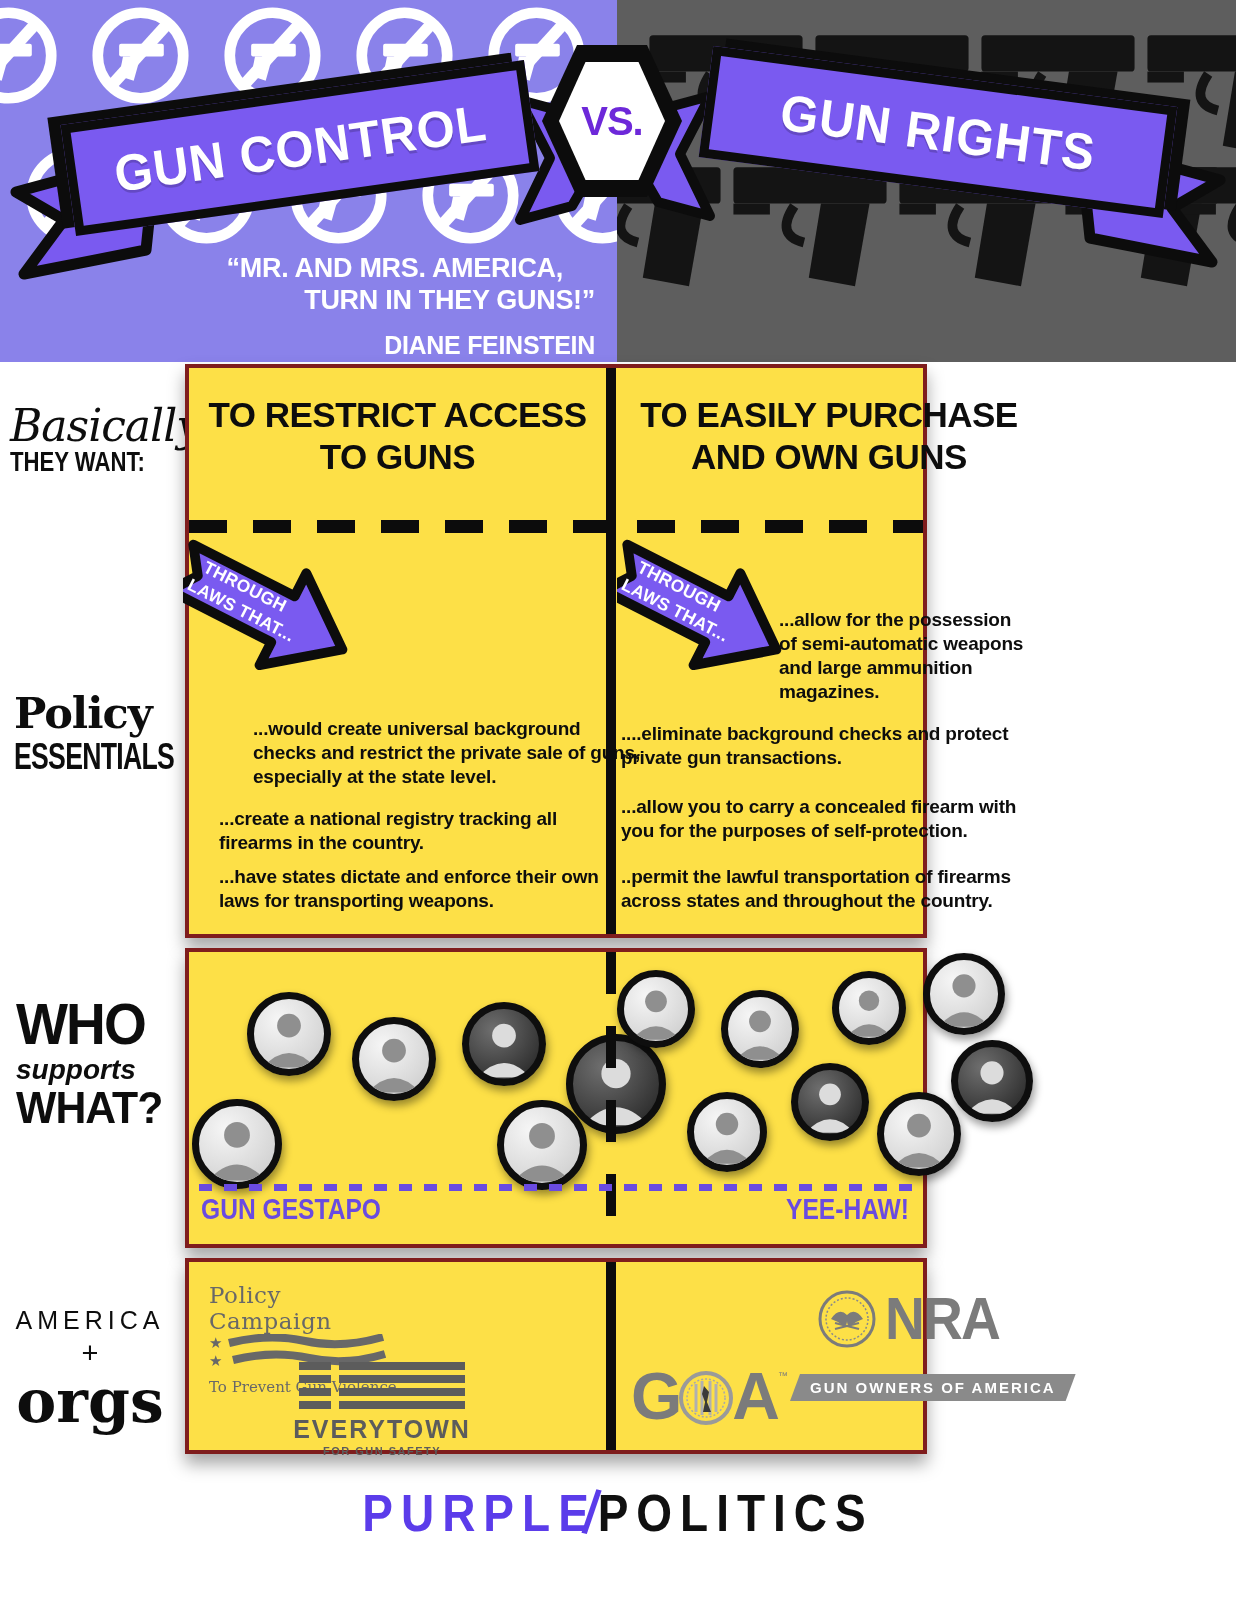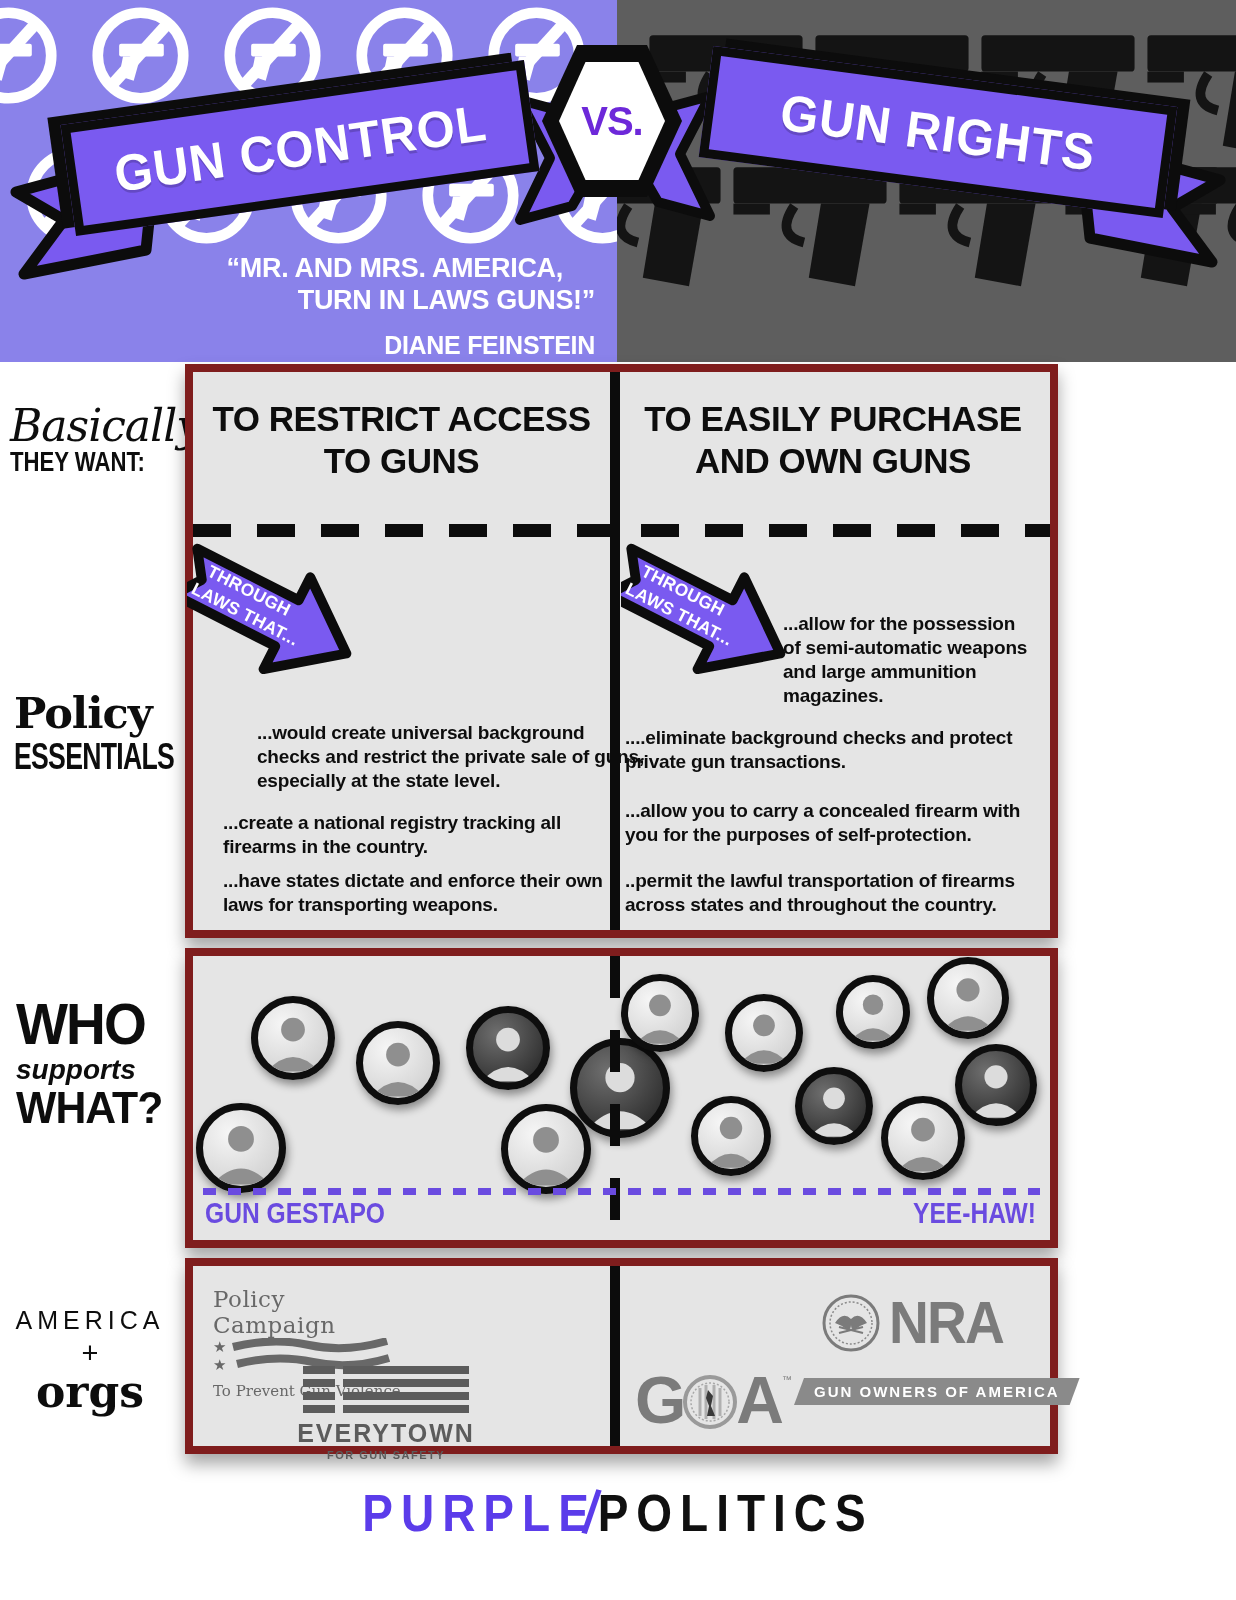--- a/index.html
+++ b/index.html
@@ -38,24 +38,24 @@
   .rail-policy{left:14px;top:688px;width:170px;}
   .policy-serif{font-family:"DejaVu Serif",serif;font-weight:800;font-size:43px;letter-spacing:-1px;}
   .policy-caps{font-size:37px;font-weight:700;transform:scaleX(.72);transform-origin:left;margin-top:-2px;letter-spacing:-1px;}
   .rail-who{left:16px;top:995px;width:170px;}
   .who-1{font-size:58px;font-weight:800;transform:scaleX(.95);transform-origin:left;letter-spacing:-2px;line-height:1;}
   .who-2{font-size:28px;font-weight:700;font-style:italic;margin-top:2px;line-height:1.05;}
   .who-3{font-size:45px;font-weight:800;transform:scaleX(.95);transform-origin:left;letter-spacing:-1px;line-height:1.05;}
   .rail-lobbies{left:0;top:1306px;width:180px;text-align:center;}
   .lob-1{font-size:25px;font-weight:500;letter-spacing:5px;}
   .lob-2{font-size:29px;font-weight:500;margin-top:2px;}
-  .lob-3{font-family:"DejaVu Serif",serif;font-size:44px;font-weight:700;margin-top:-4px;}
-
-  
-  .box{position:absolute;left:185px;width:873px;background:#e5e5e5;border:8px solid #7f1d1d;
+  .lob-3{font-family:"DejaVu Serif",serif;font-size:60px;font-weight:700;margin-top:-4px;}
+
+  
+  .box{position:absolute;left:185px;width:742px;background:#fde047;border:4px solid #7f1d1d;
        box-shadow:0 10px 16px rgba(0,0,0,.35);}
   .box1{top:364px;height:574px;}
   .box2{top:948px;height:300px;}
   .box3{top:1258px;height:196px;}
   .divider-solid{position:absolute;left:417px;top:0;bottom:0;width:10px;background:#0c0c0c;}
   .divider-dashed{position:absolute;left:417px;top:0;bottom:0;width:10px;
        background:repeating-linear-gradient(180deg,#0c0c0c 0 42px,transparent 42px 74px);}
   .headline{position:absolute;top:26px;font-size:35px;font-weight:800;text-align:center;line-height:1.2;letter-spacing:-.5px;}
   .headline-l{left:0;width:417px;}
   .headline-r{left:427px;width:426px;}
@@ -177,21 +177,21 @@
         </svg>
         <svg class="pat" width="101" height="101" viewBox="0 0 104 104" style="left: 552px; top: 145px; position: absolute;">
  <circle cx="52" cy="52" r="44" fill="none" stroke="#ffffff" stroke-width="11"></circle>
  <rect x="30" y="40" width="46" height="13" rx="2" fill="#ffffff"></rect>
  <path d="M34 53 L52 53 L45 78 L30 73 Z" fill="#ffffff"></path>
  <line x1="82" y1="17" x2="21" y2="84" stroke="#ffffff" stroke-width="12"></line>
         </svg>
       </div>
     <div class="quote quote-left">
       <span class="l1">“MR. AND MRS. AMERICA,</span>
-      <span class="l2">TURN IN LAWS GUNS!”</span>
+      <span class="l2">TURN IN THEY GUNS!”</span>
       <div class="attr">DIANE FEINSTEIN</div>
     </div>
   </div>
 
   <div class="header-right">
     <div id="gunPattern">
         <svg class="pat" width="158" height="140" viewBox="0 0 130 115" style="left: 30px; top: 18px; position: absolute;">
  <rect x="2" y="14" width="126" height="30" rx="3" fill="#141414"></rect>
  <rect x="2" y="44" width="30" height="9" fill="#141414"></rect>
  <path d="M74 44 L114 44 L102 112 L64 105 Z" fill="#141414"></path>

